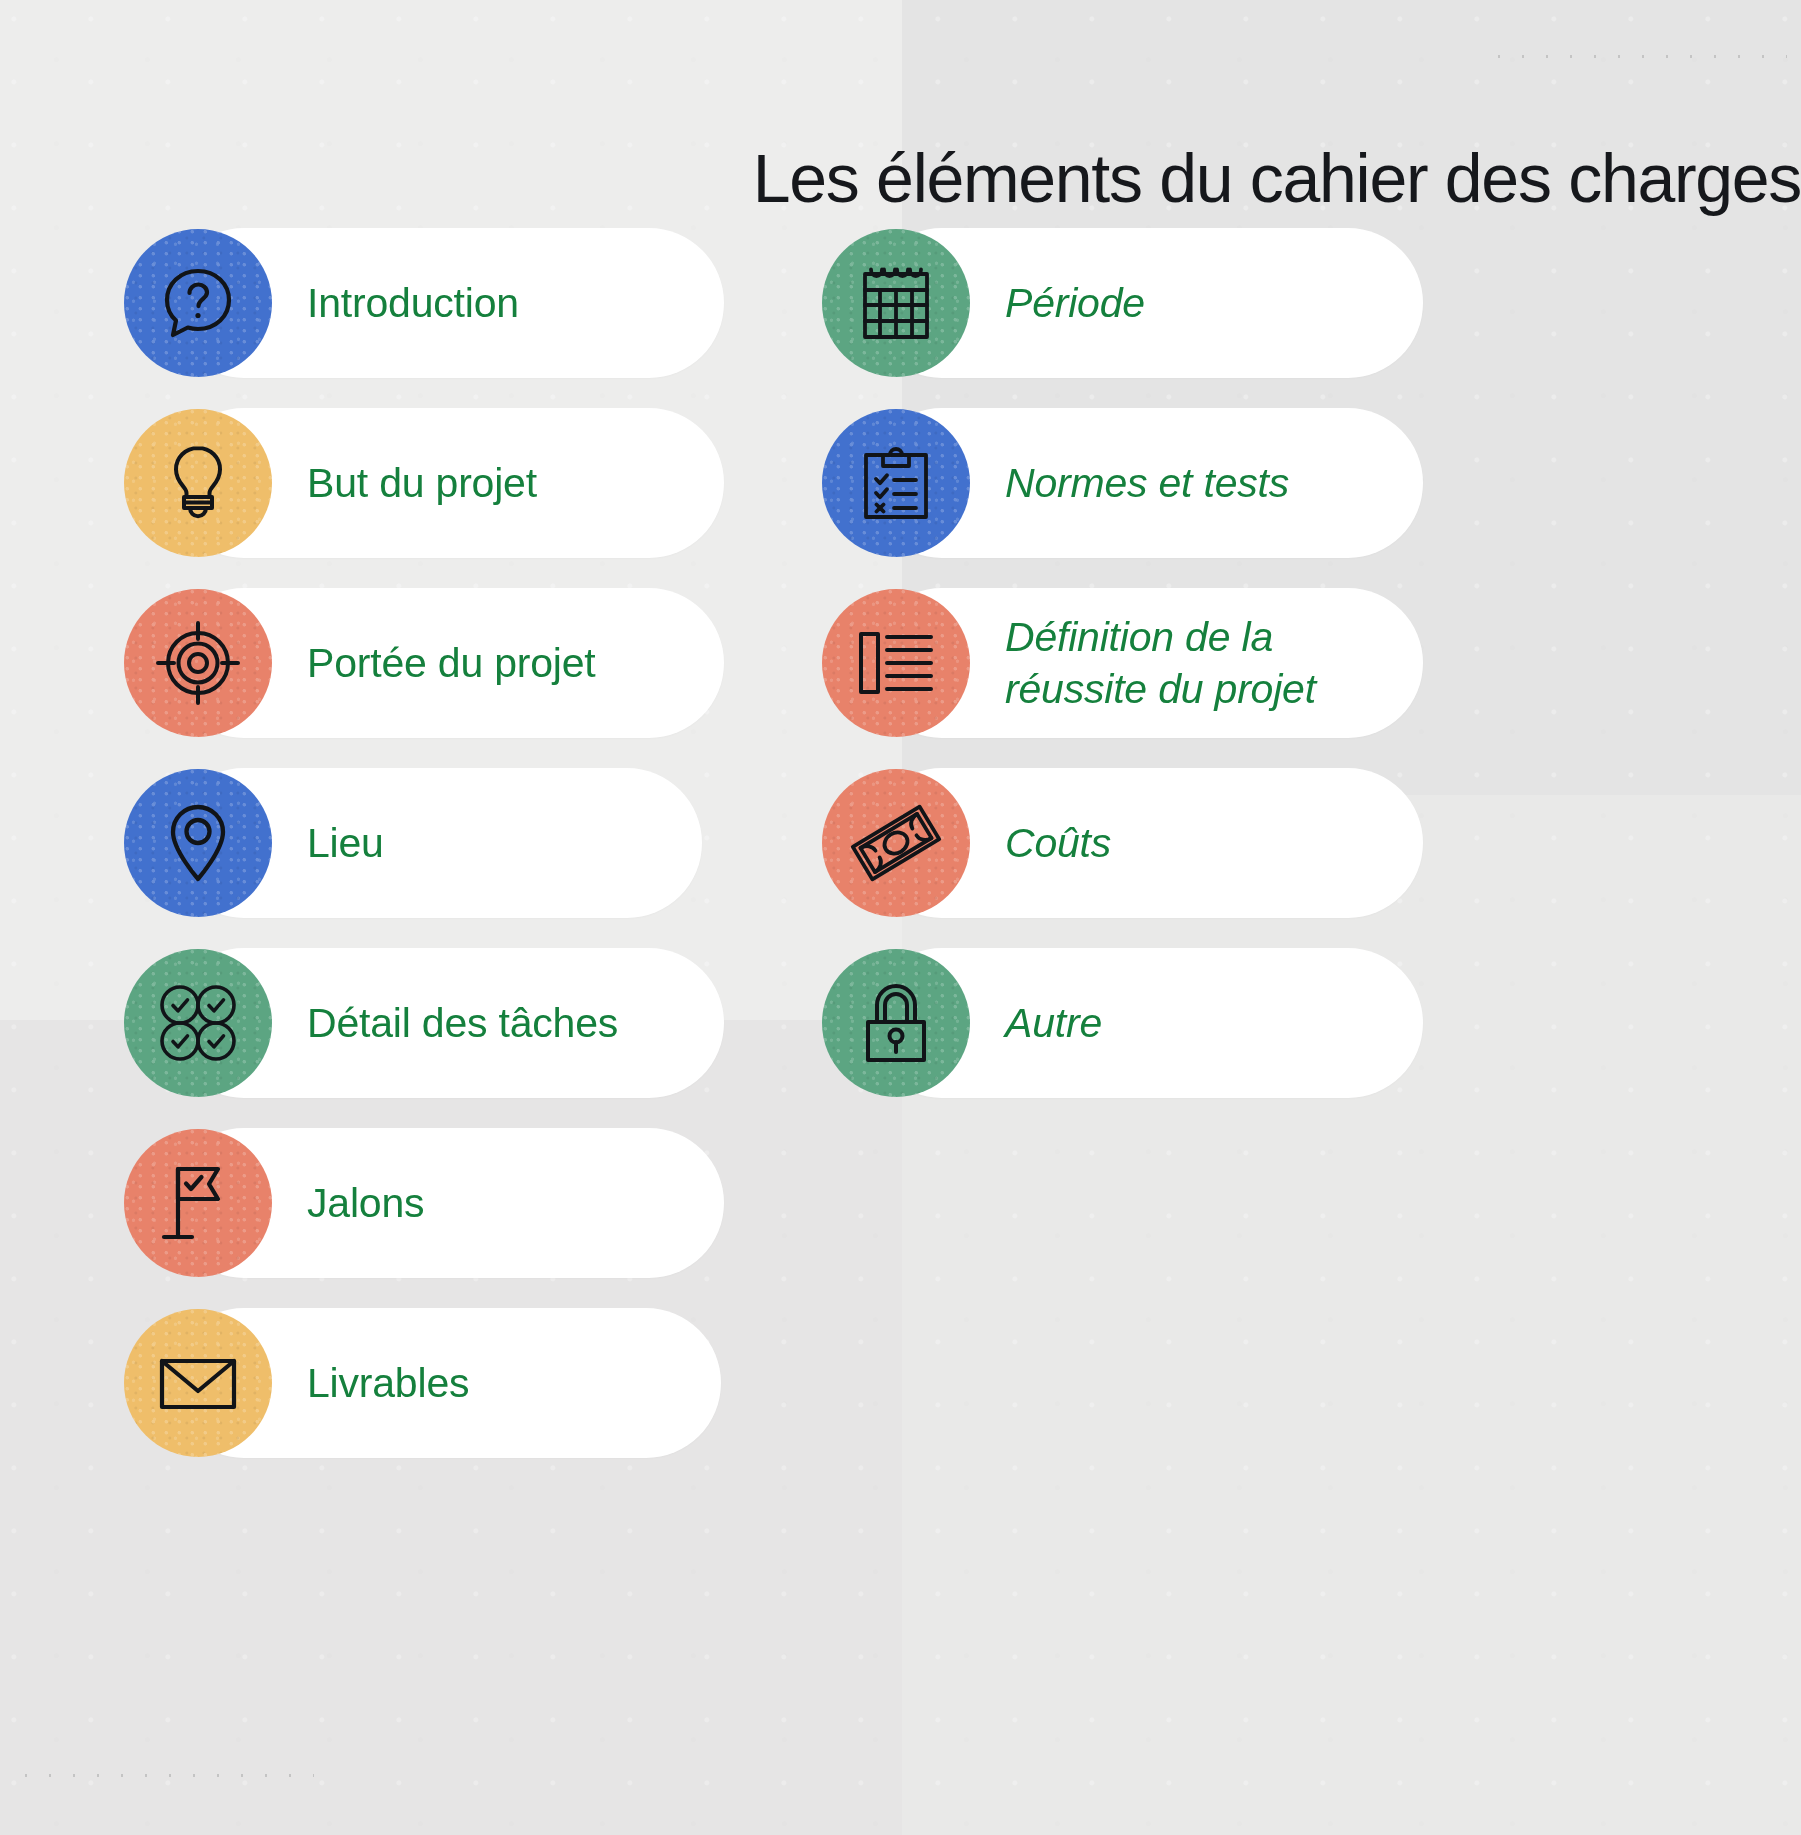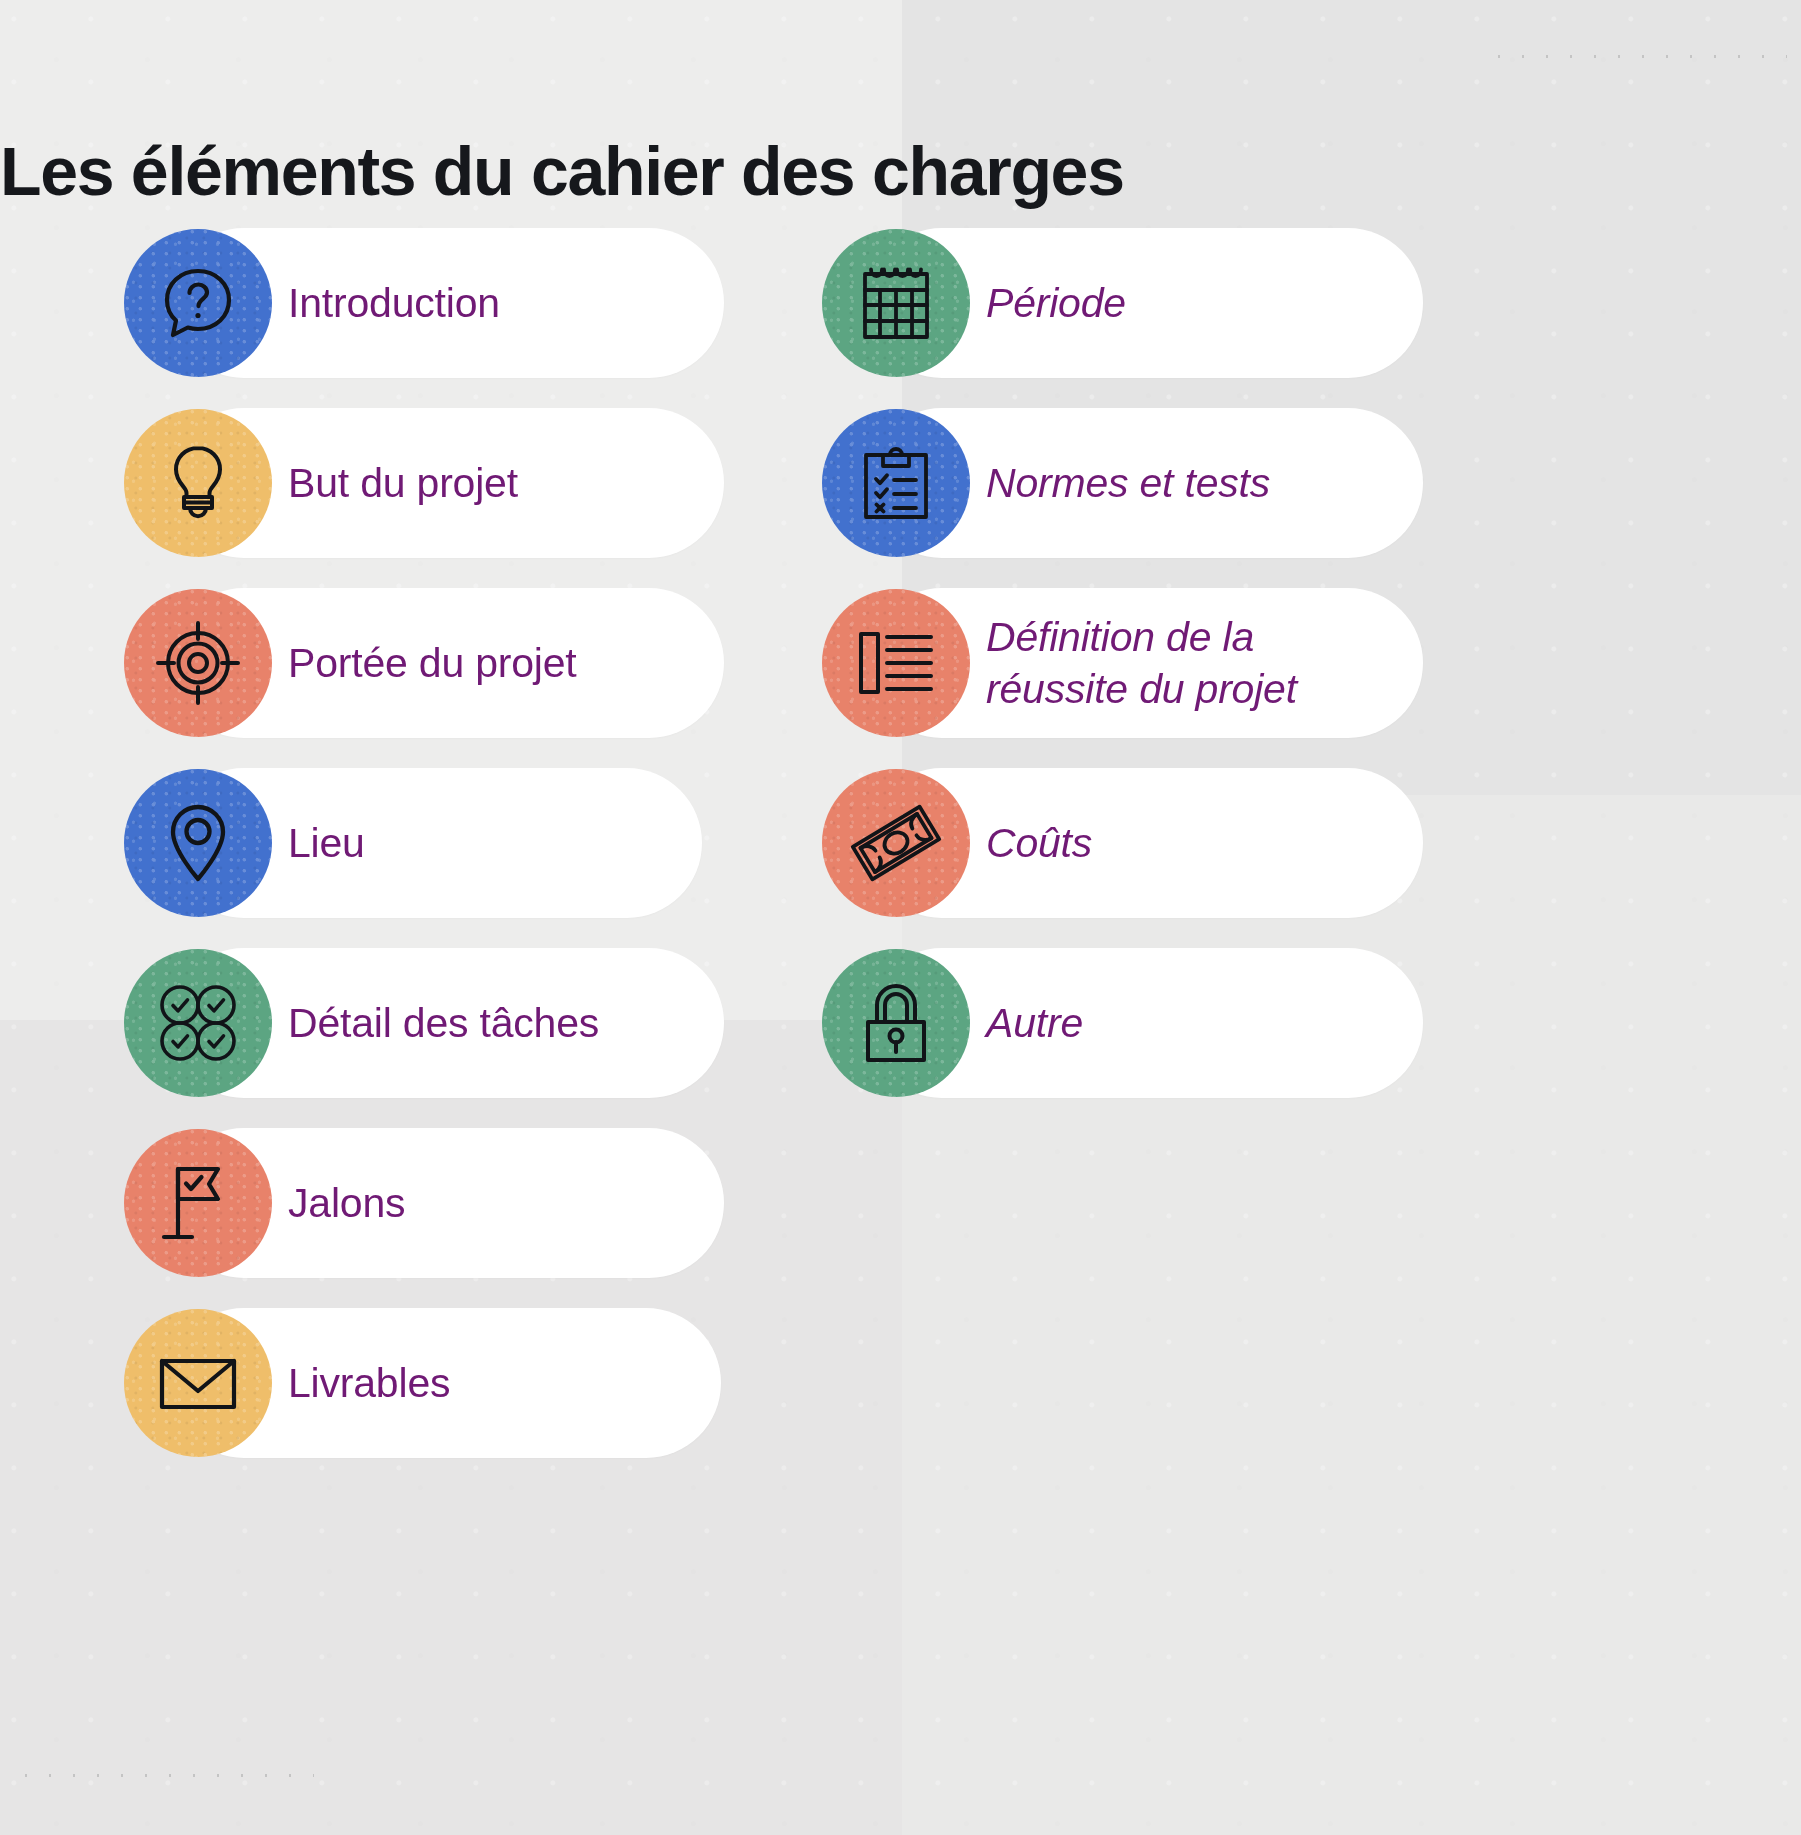--- a/index.html
+++ b/index.html
@@ -25,24 +25,24 @@
     background-size:77px 63px, 91px 84px;}
 
   .dotline{position:absolute;height:3px;
     background-image:radial-gradient(circle, #c4c4c4 1.2px, transparent 1.4px);
     background-size:24px 3px;background-repeat:repeat-x;}
   #dotline-top{right:14px;top:55px;width:300px;}
   #dotline-bottom{left:14px;bottom:58px;width:300px;}
 
   
   #page-title{
-    position:absolute;left:0;right:0;top:85px;
-    text-align:left;
+    position:absolute;left:0;right:0;top:92px;
+    text-align:right;
     font-size:68px;
-    font-weight:700;
+    font-weight:400;
     letter-spacing:-1.3px;
     color:#16181c;
     line-height:1.18;
   }
 
   
   .column{position:absolute;top:228px;width:690px;}
   #column-left{left:124px;}
   #column-right{left:822px;font-style:italic;}
 
@@ -83,23 +83,23 @@
       radial-gradient(circle at 70% 60%, rgba(0,0,0,.25) 0 1.2px, transparent 1.8px),
       radial-gradient(circle at 45% 80%, rgba(255,255,255,.7) 0 1.4px, transparent 2px);
     background-size:13px 11px, 17px 15px, 21px 19px;
     pointer-events:none;
   }
   .icon-badge svg{position:relative;z-index:3;display:block;}
 
   .item-label{
     position:relative;
     z-index:2;
-    margin-left:16px;
+    margin-left:35px;
     font-size:41px;
-    color:#701a75;
+    color:#15803d;
     line-height:1.28;
     letter-spacing:-.2px;
     max-width:420px;
   }
   .item-label.two-line{max-width:330px;}
 </style>
 </head>
 <body>
 
 <div id="bg-panels">

